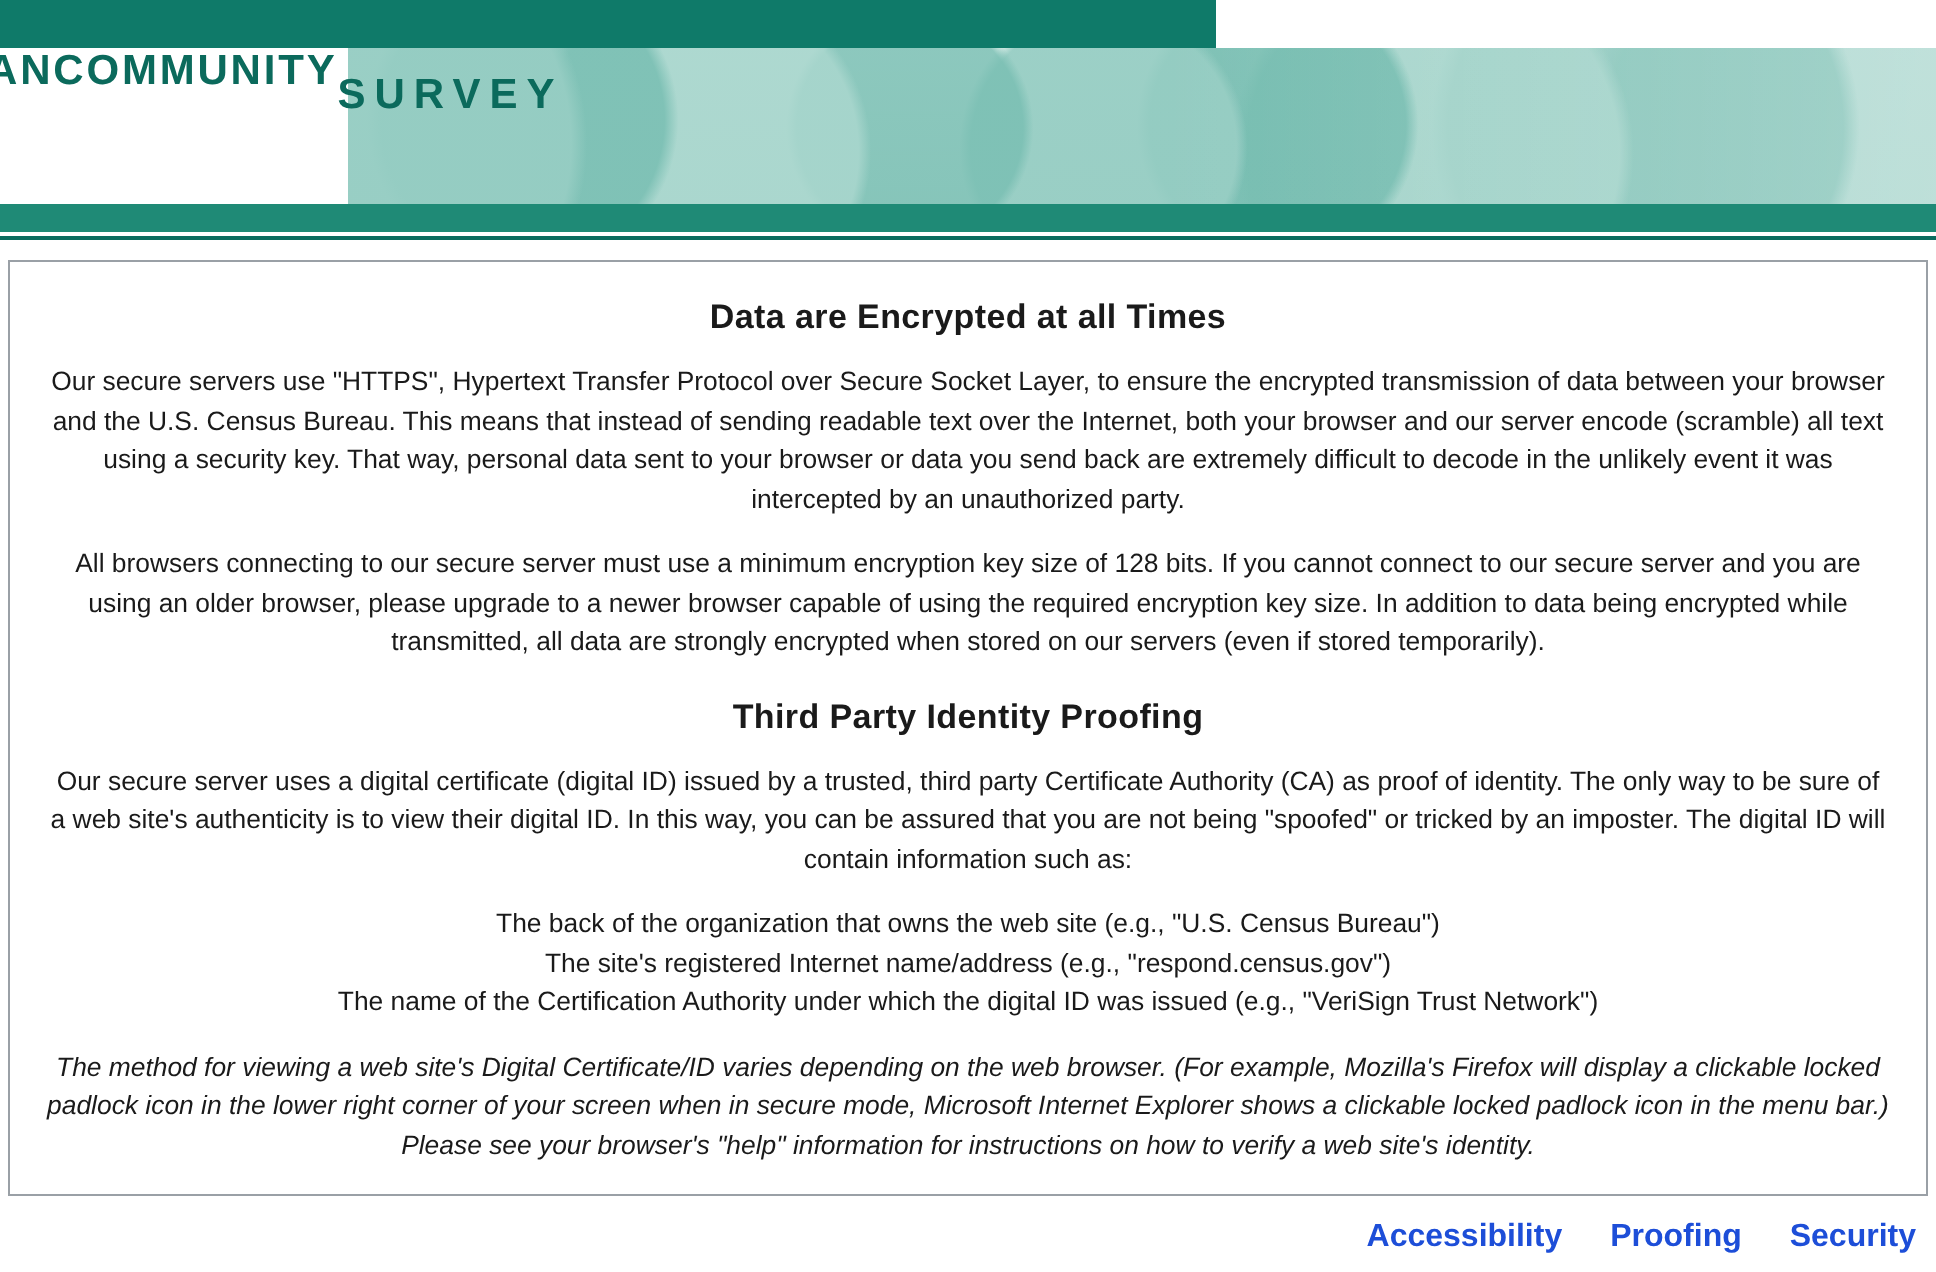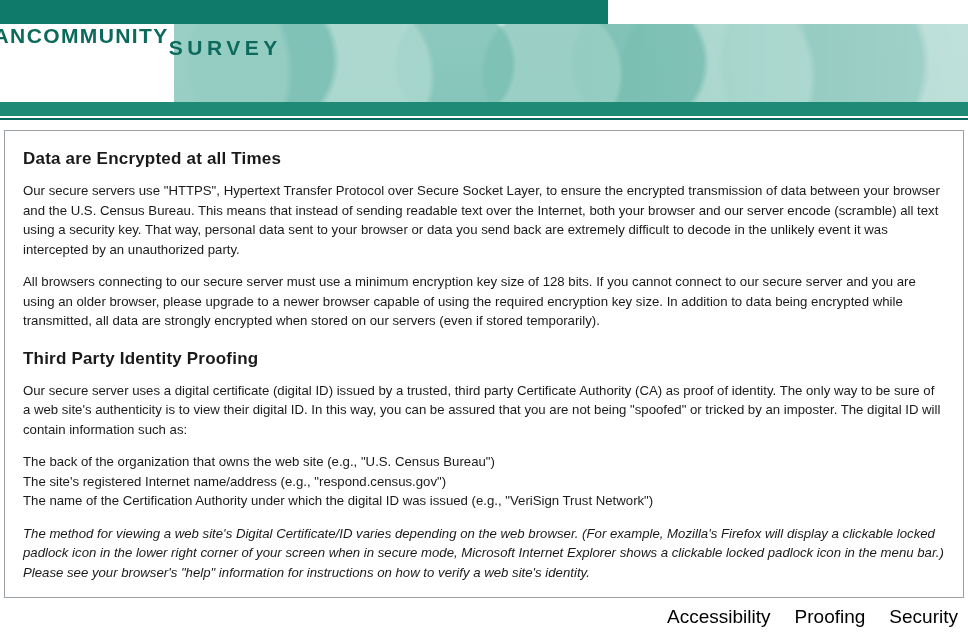--- a/index.html
+++ b/index.html
@@ -98,20 +98,21 @@
     left: 0;
     right: 0;
     height: 14px;
     background: #1f8a76;
   }
 
   
   .content-wrap {
     padding: 10px 4px 0 4px;
     box-sizing: border-box;
+    text-align: center;
   }
   .content-card {
     border: 1px solid #9aa0a6;
     background: #ffffff;
     box-sizing: border-box;
     padding: 14px 18px 14px 18px;
     height: 468px;
     overflow: hidden;
   }
   h2.section-title {
@@ -146,23 +147,23 @@
   
   .footer {
     position: absolute;
     bottom: 8px;
     right: 10px;
     display: flex;
     gap: 24px;
     align-items: center;
   }
   .footer a {
-    color: #000000;
-    font-size: 19px;
-    font-weight: normal;
+    color: #1d4ed8;
+    font-size: 16px;
+    font-weight: bold;
     text-decoration: none;
   }
 </style>
 </head>
 <body>
 
 <div class="page">
 
   <div class="banner">
     <div class="banner-top-strip"></div>

